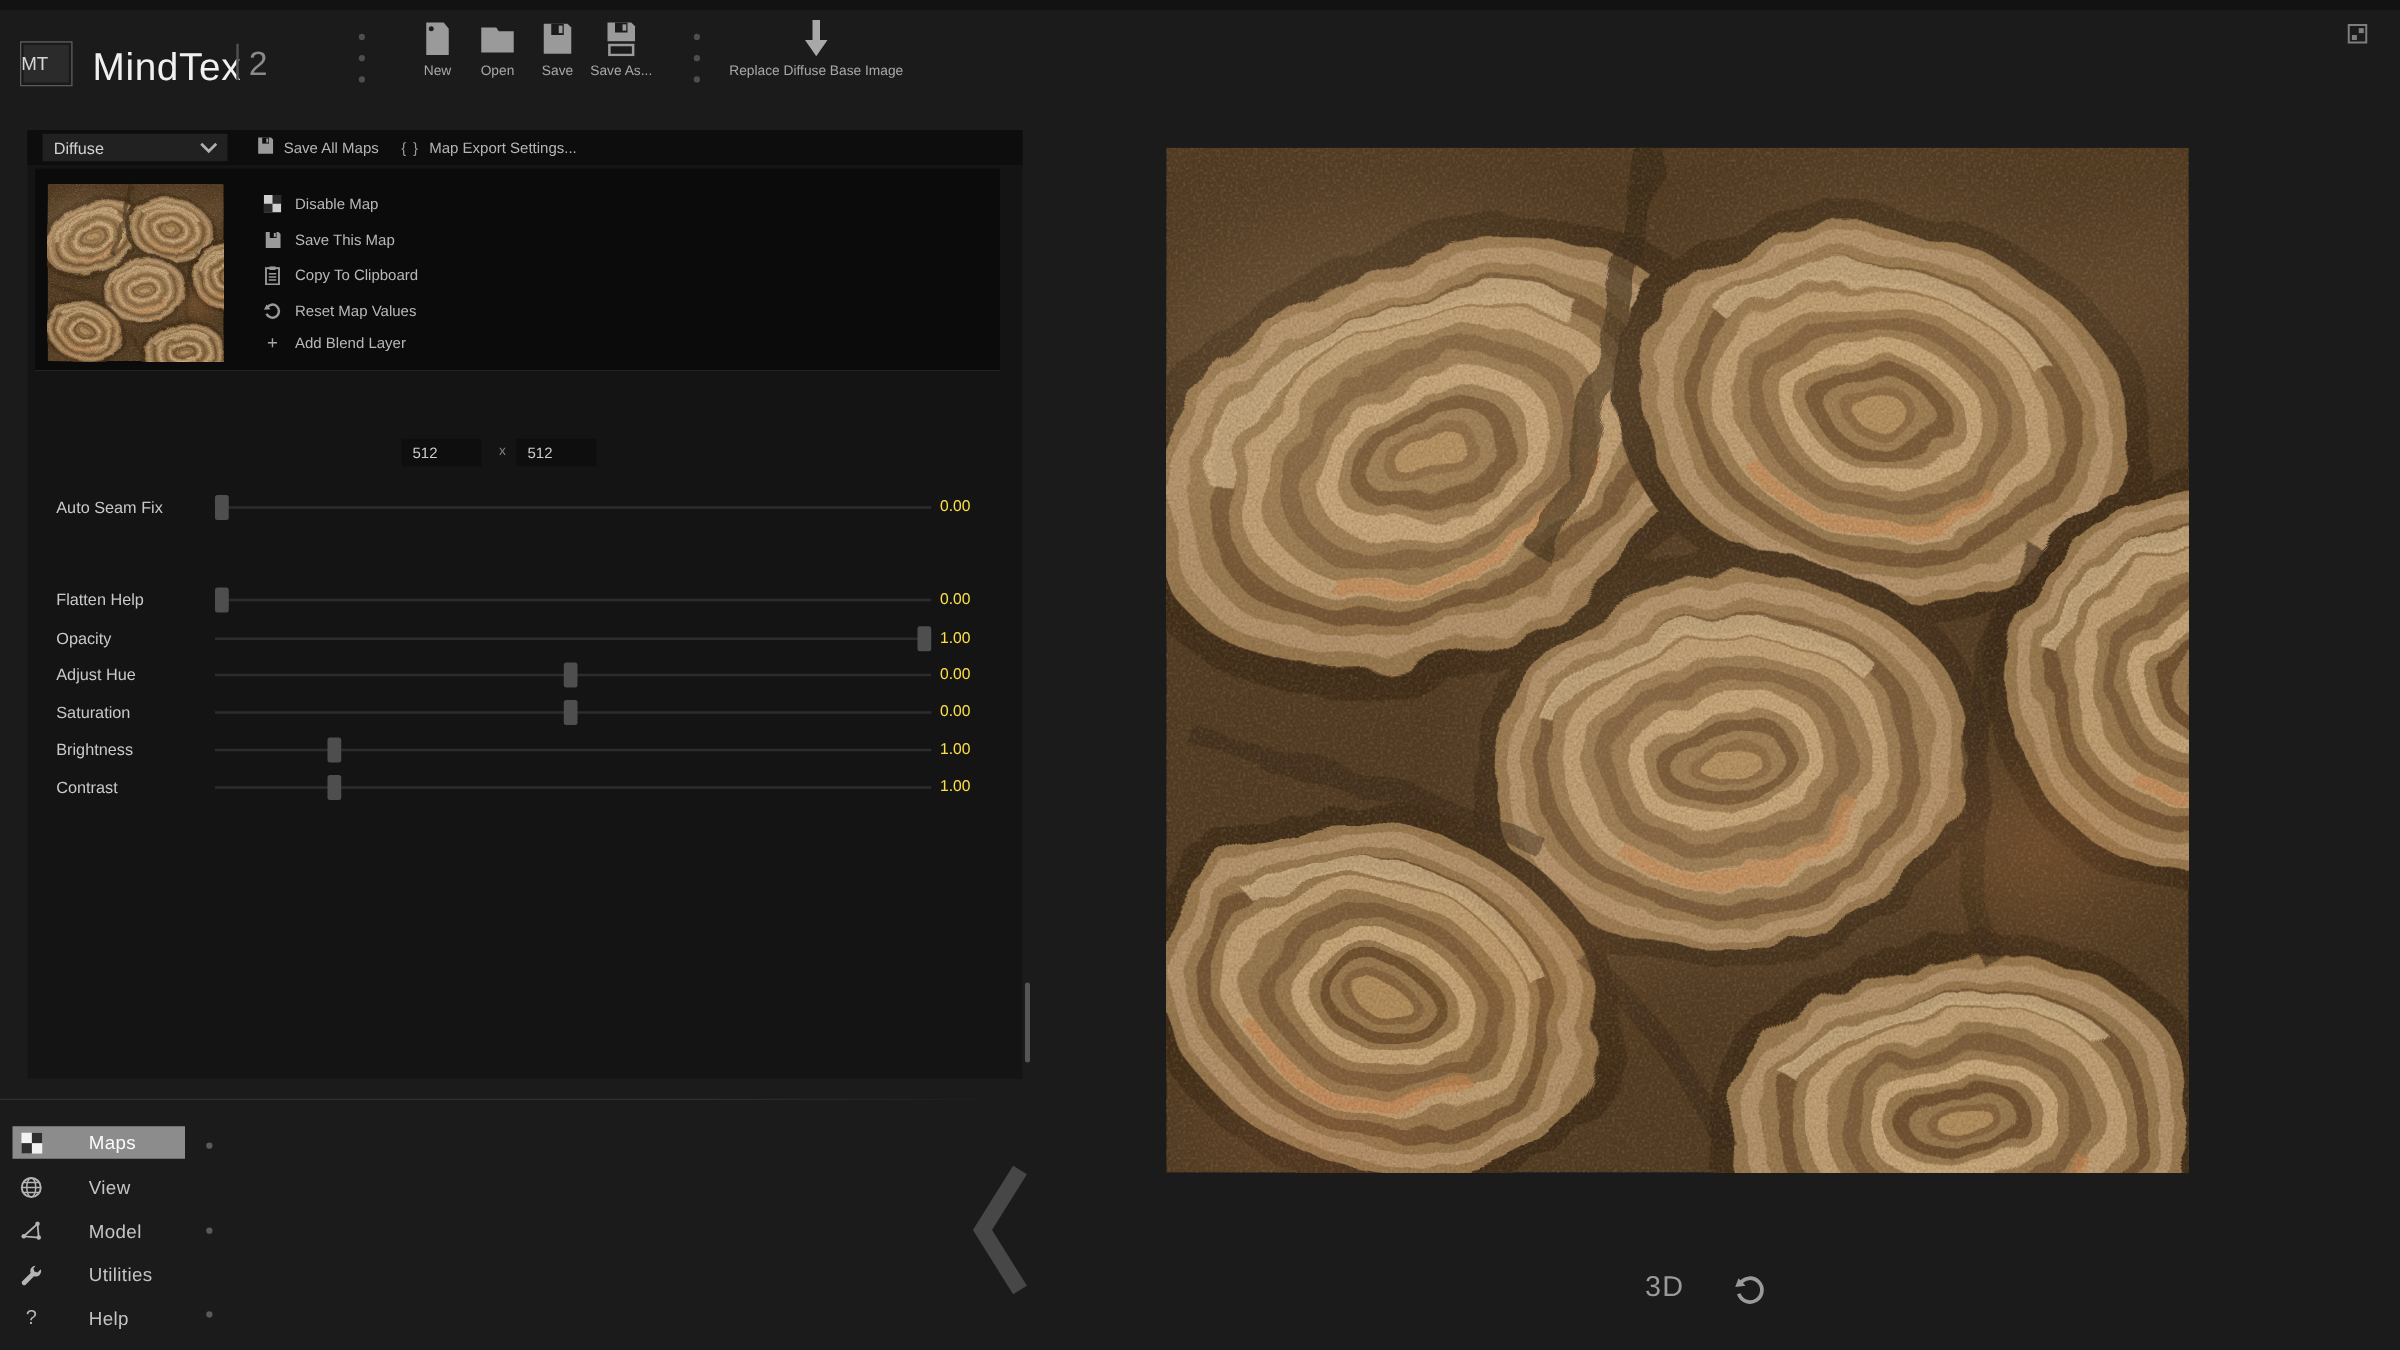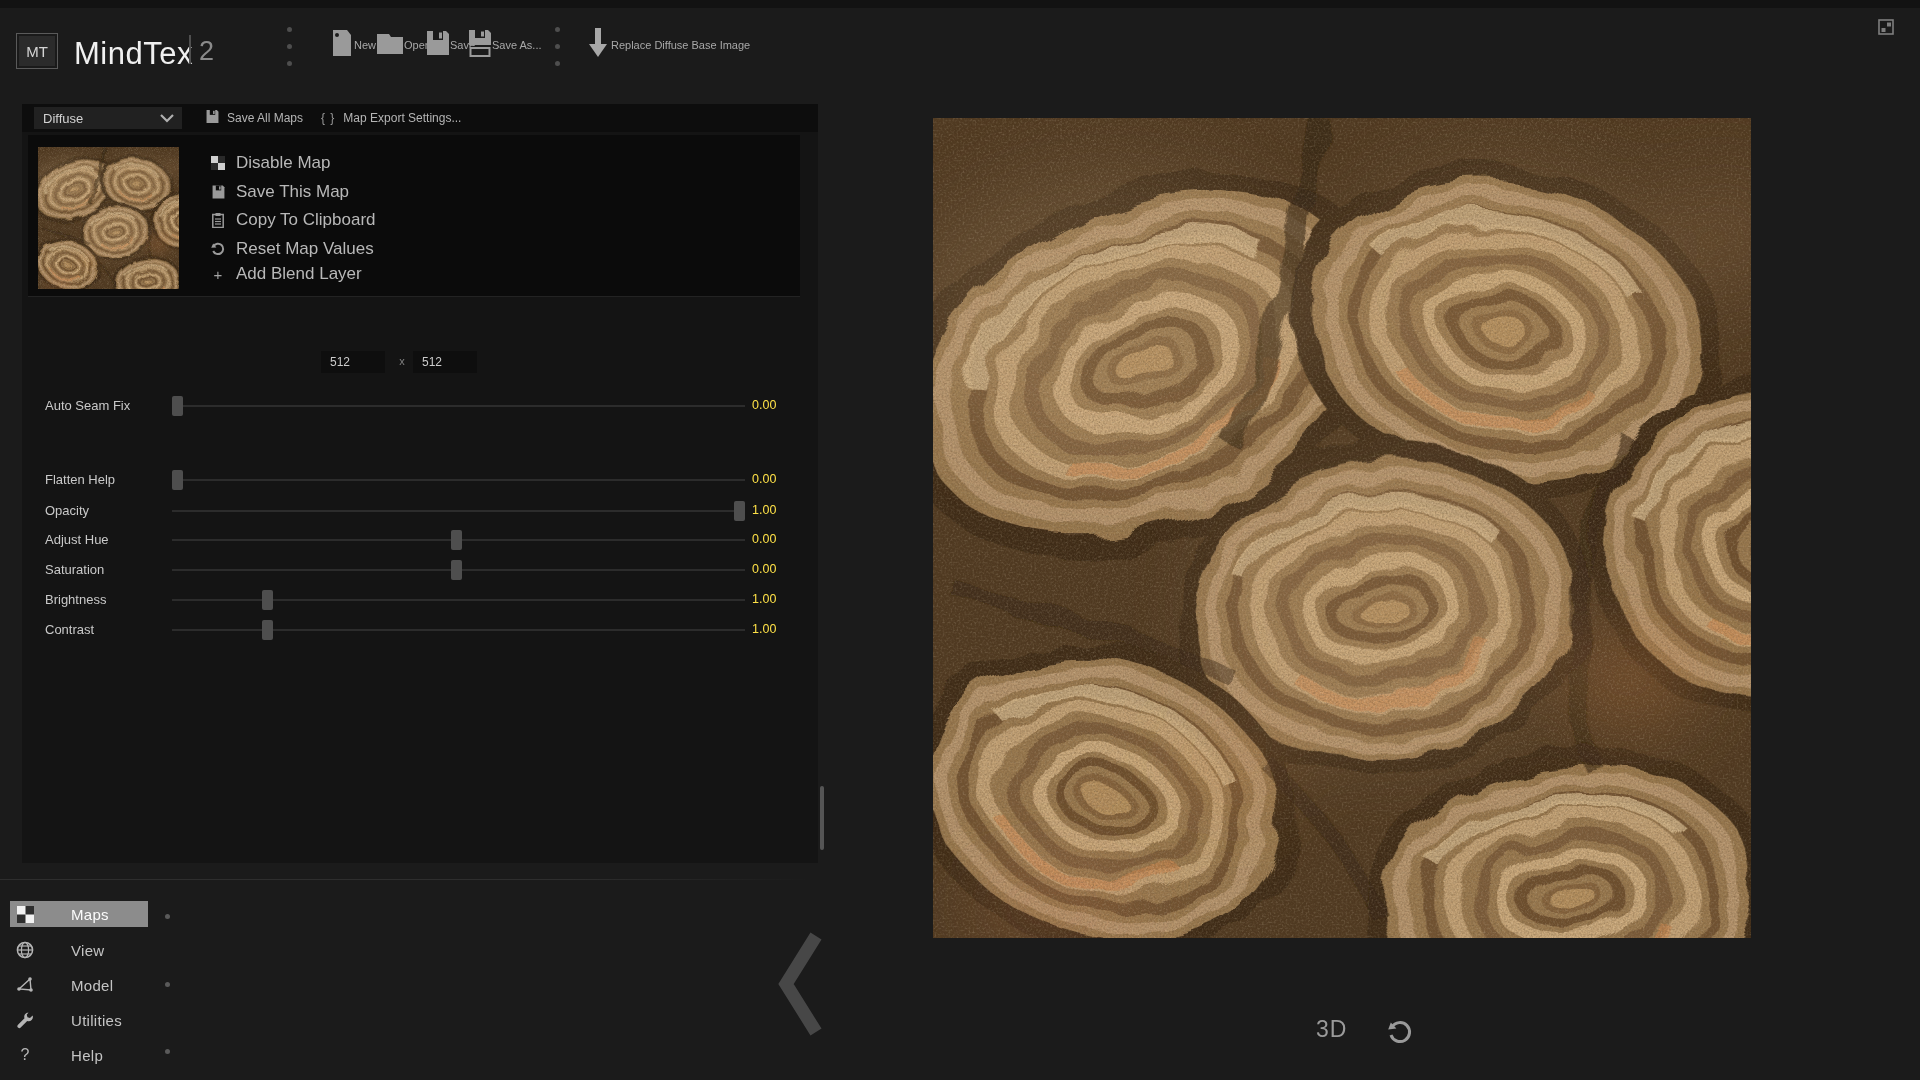--- a/index.html
+++ b/index.html
@@ -4,28 +4,28 @@
 <style>
   * { margin:0; padding:0; box-sizing:border-box; }
   html,body { width:1920px; height:1080px; overflow:hidden; background:#1b1b1b;
               font-family:"Liberation Sans", sans-serif; }
   .screen { position:relative; width:1920px; height:1080px; background:#1b1b1b; }
   .topstrip { position:absolute; left:0; top:0; width:1920px; height:8px; background:#121212; }
 
   
   .logo-box { position:absolute; left:16px; top:33px; width:42px; height:36px;
               background:#2b2b2b; border:1px solid #5a5a5a; box-shadow:inset 0 0 0 2px #1a1a1a;
-              color:#d5d5d5; font-size:15px; display:flex; align-items:center; justify-content:center; }
+              color:#d5d5d5; font-size:15px; display:flex; align-items:center; }
   .app-title { position:absolute; left:74px; top:36px; font-size:31px; color:#f0f0f0; letter-spacing:0.5px; }
   .title-divider { position:absolute; left:189px; top:35px; width:2px; height:29px; background:#4f4f4f; }
   .app-version { position:absolute; left:199px; top:36px; font-size:27px; color:#8a8a8a; }
   .vdots { position:absolute; top:27px; width:6px; }
   .vdots i { display:block; width:5px; height:5px; border-radius:50%; background:#4e4e4e; margin-bottom:12px; }
   .tb-btn { position:absolute; top:14px; height:58px; background:none; border:none; cursor:pointer;
-            display:flex; flex-direction:row; align-items:center; justify-content:flex-start; }
+            display:flex; flex-direction:column; align-items:center; justify-content:flex-start; }
   .tb-btn .ticon { height:34px; display:flex; align-items:center; }
   .tb-btn .tlabel { font-size:11px; color:#a8a8a8; margin-top:3px; white-space:nowrap; }
   .restore { position:absolute; left:1876px; top:17px; width:20px; height:20px; cursor:pointer; }
 
   
   .panel { position:absolute; left:22px; top:104px; width:796px; height:759px; background:#141414; }
   .panel-header { position:absolute; left:0; top:0; width:796px; height:28px; background:#0d0d0d; }
   .dropdown { position:absolute; left:12px; top:3px; width:148px; height:22px; background:#212121;
               display:flex; align-items:center; cursor:pointer; }
   .dropdown .dlabel { font-size:13px; color:#d2d2d2; padding-left:9px; flex:1; }
@@ -35,21 +35,21 @@
   .hdr-btn .hlabel { font-size:12px; color:#b5b5b5; white-space:nowrap; }
   .hdr-btn .hglyph { font-size:12px; color:#9a9a9a; letter-spacing:1px; }
   .save-all { left:184px; }
   .map-export { left:299px; }
 
   .map-box { position:absolute; left:6px; top:31px; width:772px; height:162px; background:#0b0b0b;
              border-bottom:1px solid #232323; }
   .thumb { position:absolute; left:10px; top:12px; width:141px; height:142px; cursor:pointer; display:block; }
   .action-row { position:absolute; left:182px; height:24px; display:flex; align-items:center; gap:10px;
                 background:none; border:none; cursor:pointer; }
-  .action-row .alabel { font-size:17px; color:#b8b8b8; white-space:nowrap; }
+  .action-row .alabel { font-size:12px; color:#b8b8b8; white-space:nowrap; }
   .action-row .aicon { width:16px; height:16px; display:flex; align-items:center; justify-content:center;
                        color:#a5a5a5; font-size:15px; }
 
   .sec-heading { position:absolute; left:0; width:754px; text-align:center; font-size:13px; color:#8a8a8a; }
   .size-input { position:absolute; width:64px; height:22px; background:#0e0e0e; border:none; color:#cccccc;
                 font-size:12px; padding-left:9px; font-family:"Liberation Sans",sans-serif; }
   .size-x { position:absolute; left:372px; top:251px; width:16px; text-align:center; font-size:11px; color:#808080; }
 
   .srow { position:absolute; left:0; width:796px; height:26px; }
   .srow .slabel { position:absolute; left:23px; top:5px; font-size:13px; color:#c9c9c9; white-space:nowrap; }

